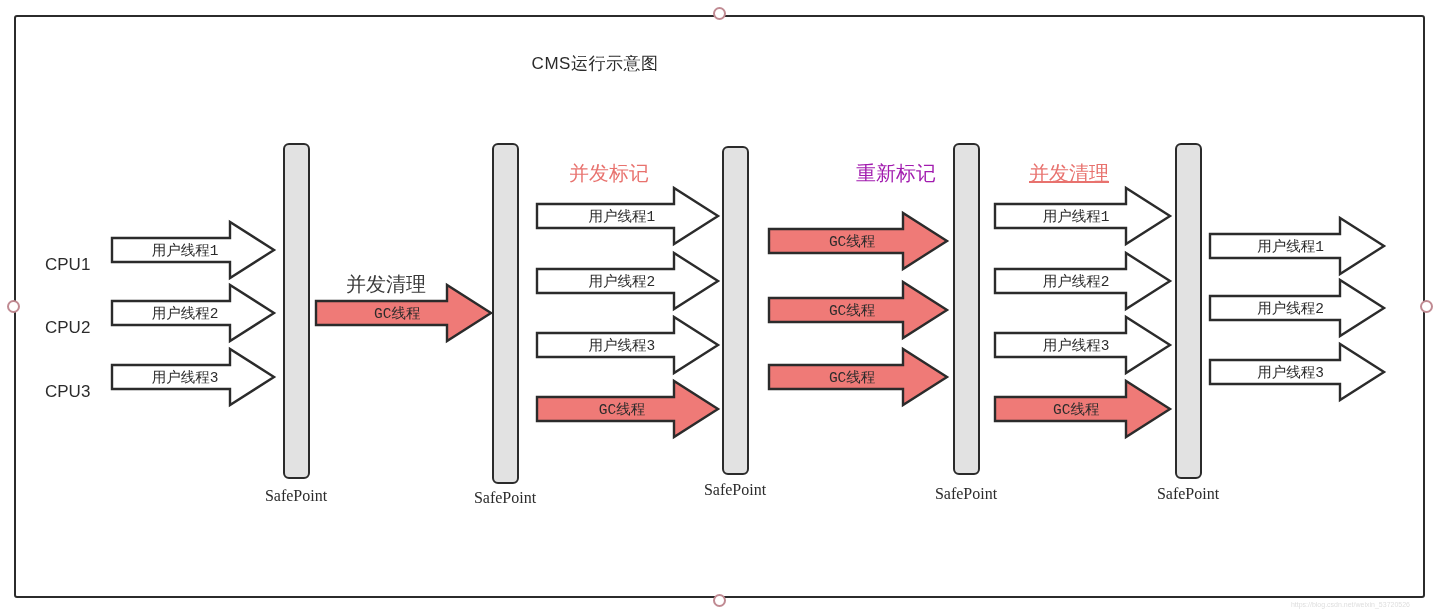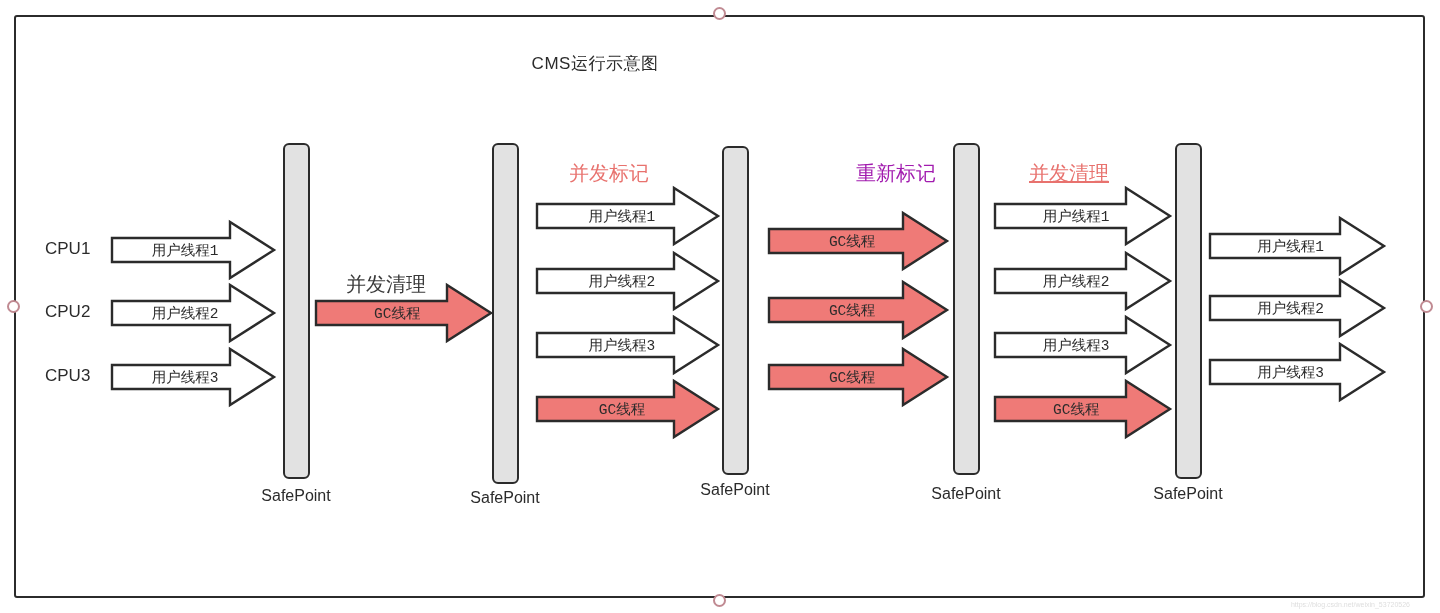--- a/index.html
+++ b/index.html
@@ -18,29 +18,29 @@
   .h-left{left:7px;top:300px;}
   .h-right{left:1420px;top:300px;}
 
   .title{position:absolute;left:0;top:52px;width:1190px;text-align:center;
          font-size:17px;color:#2b2b2b;letter-spacing:.5px;}
 
   
   .bar{position:absolute;width:27px;background:#e2e2e2;border:2.5px solid #2b2b2b;
        border-radius:6px;box-sizing:border-box;}
   .bar-label{position:absolute;font-size:16px;color:#2b2b2b;text-align:left;
-             white-space:nowrap;transform:translateX(-50%);}
+             white-space:nowrap;transform:translateX(-50%);font-family:Liberation Serif, serif;}
 
   
   .phase{position:absolute;font-size:20px;white-space:nowrap;transform:translateX(-50%);}
   .phase.red{color:#e8726e;}
   .phase.dark{color:#3a3a3a;}
 
   
-  .cpu{position:absolute;font-size:17px;color:#2b2b2b;white-space:nowrap;}
+  .cpu{position:absolute;font-size:17px;color:#2b2b2b;white-space:nowrap;margin-top:16px;}
 
   
   .arrow{position:absolute;font-family:Liberation Mono, monospace;}
   .arrow svg{display:block;overflow:visible;}
   .arrow .atxt{position:absolute;font-size:14.5px;color:#2b2b2b;white-space:nowrap;
                transform:translate(-50%,-50%);pointer-events:none;}
 
   .watermark{position:absolute;right:42px;top:528px;font-size:40px;color:#e4e4e4;
              white-space:nowrap;letter-spacing:2px;}
   .microtext{position:absolute;right:30px;top:601px;font-size:7px;color:#dedede;

